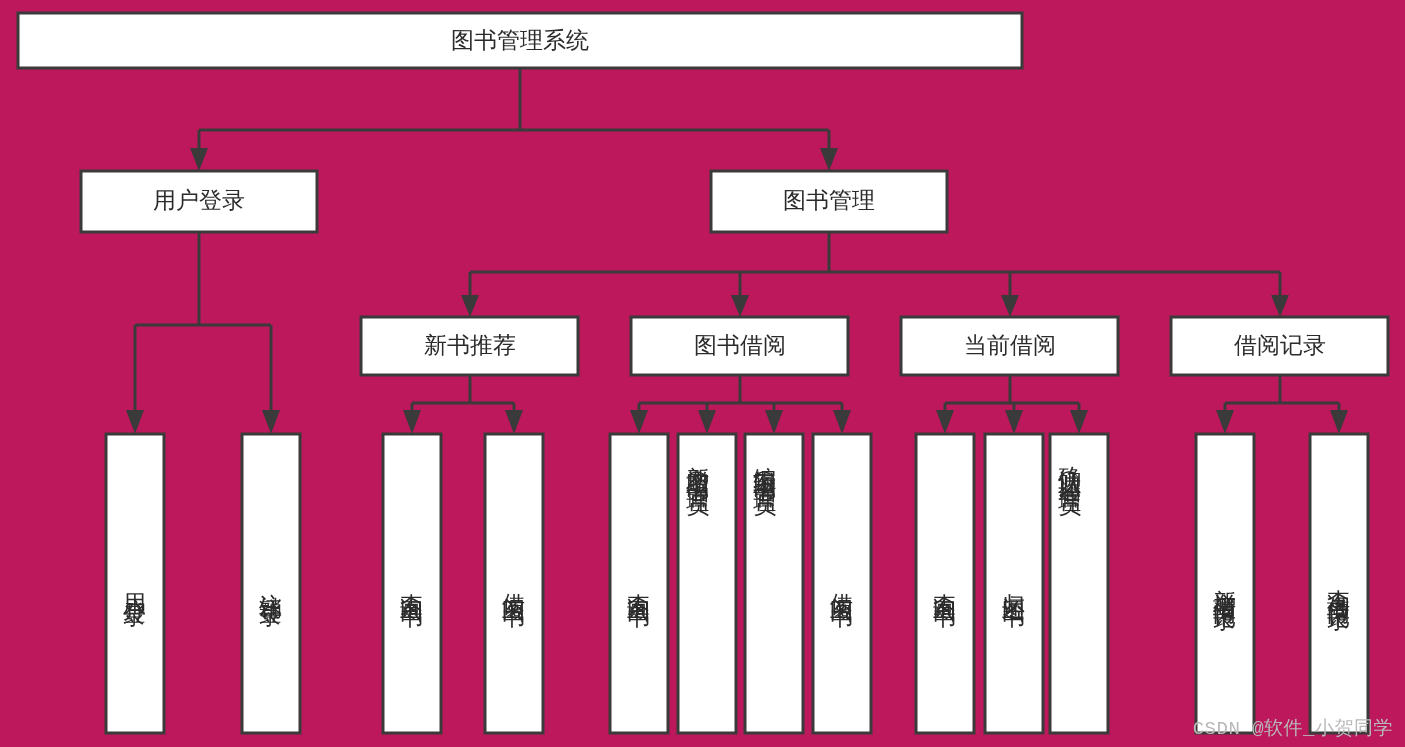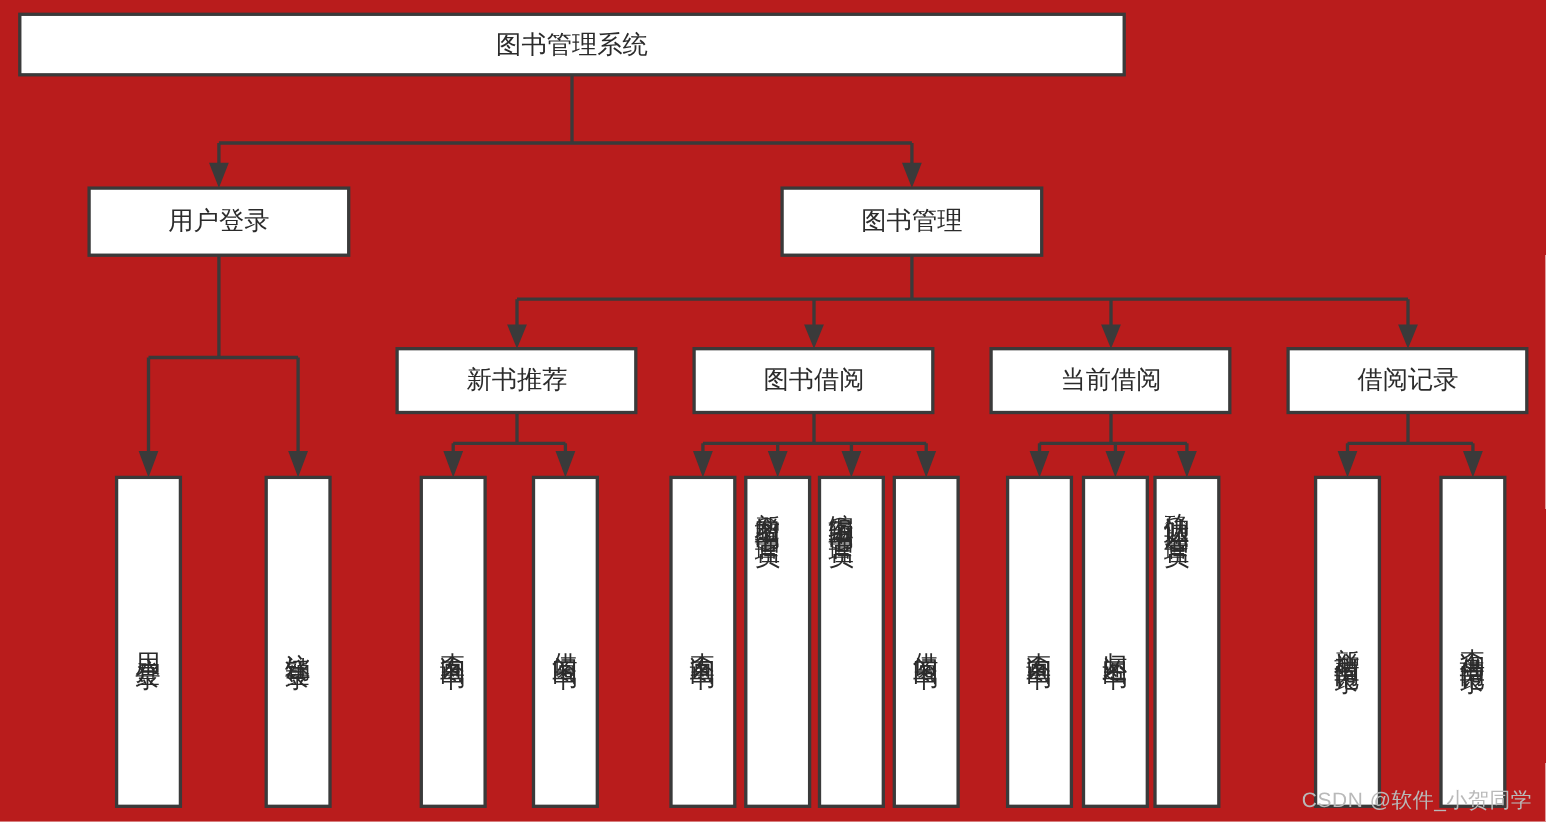--- a/index.html
+++ b/index.html
@@ -4,21 +4,21 @@
 <style>
   html, body {
     margin: 0;
     padding: 0;
     background: #ffffff;
   }
   #stage {
     position: relative;
     width: 1405px;
     height: 747px;
-    background: #b91c1c;
+    background: #be185d;
     font-family: "Liberation Sans", "DejaVu Sans", sans-serif;
     overflow: hidden;
   }
   svg#diagram {
     position: absolute;
     left: 0;
     top: 0;
     width: 1405px;
     height: 747px;
   }
@@ -48,21 +48,21 @@
     font-size: 23px;
     fill: #2b2b2b;
     text-anchor: middle;
     writing-mode: vertical-rl;
     letter-spacing: 4px;
   }
   .watermark {
     position: absolute;
     right: 12px;
     bottom: 6px;
-    font-family: Liberation Sans, sans-serif;
+    font-family: Liberation Mono, monospace;
     font-size: 19px;
     color: #b9b9b9;
     letter-spacing: 0.5px;
     white-space: nowrap;
     pointer-events: none;
   }
 </style>
 </head>
 <body>
 

